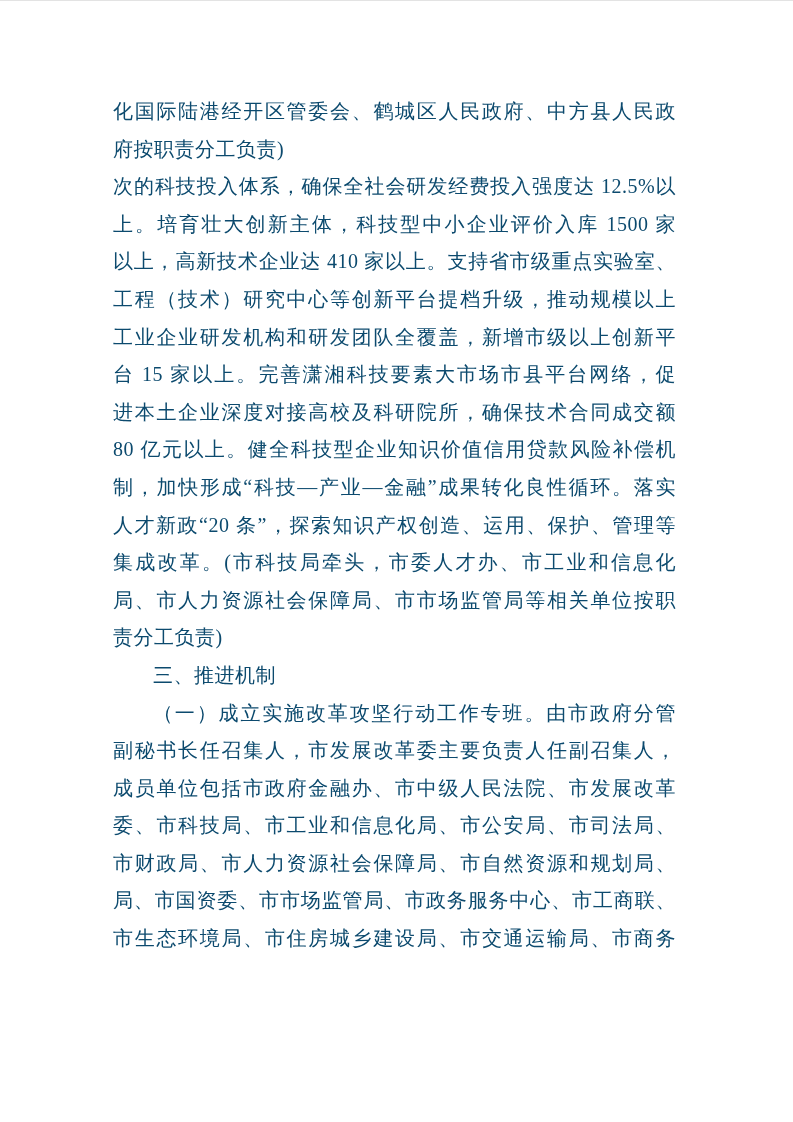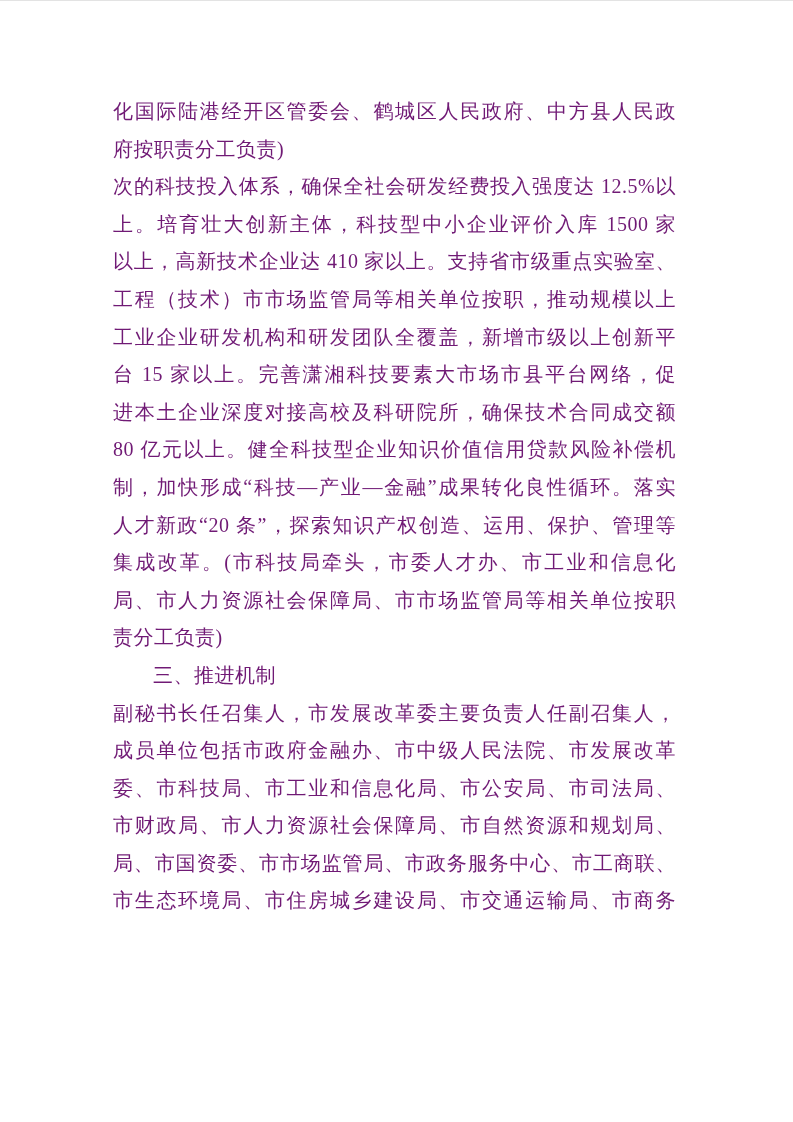--- a/index.html
+++ b/index.html
@@ -18,21 +18,21 @@
     position: absolute;
     inset: 0;
     background: #ffffff;
     border-top: 1px solid #e3e3e3;
   }
   .text-block {
     position: absolute;
     left: 113px;
     top: 92px;
     width: 563px;
-    color: #701a75;
+    color: #0c4a6e;
     font-size: 20px;
     line-height: 37.6px;
     letter-spacing: 0.5px;
   }
   .line {
     text-align: justify;
     text-align-last: justify;
     white-space: nowrap;
   }
   .line.para-end {
@@ -50,31 +50,32 @@
 </head>
 <body>
 
 <div class="page">
   <div class="text-block">
     <div class="line">化国际陆港经开区管委会、鹤城区人民政府、中方县人民政</div>
     <div class="line para-end">府按职责分工负责)</div>
     <div class="line">次的科技投入体系，确保全社会研发经费投入强度达 12.5%以</div>
     <div class="line">上。培育壮大创新主体，科技型中小企业评价入库 1500 家</div>
     <div class="line">以上，高新技术企业达 410 家以上。支持省市级重点实验室、</div>
-    <div class="line">工程（技术）市市场监管局等相关单位按职，推动规模以上</div>
+    <div class="line">工程（技术）研究中心等创新平台提档升级，推动规模以上</div>
     <div class="line">工业企业研发机构和研发团队全覆盖，新增市级以上创新平</div>
     <div class="line">台 15 家以上。完善潇湘科技要素大市场市县平台网络，促</div>
     <div class="line">进本土企业深度对接高校及科研院所，确保技术合同成交额</div>
     <div class="line">80 亿元以上。健全科技型企业知识价值信用贷款风险补偿机</div>
     <div class="line">制，加快形成“科技—产业—金融”成果转化良性循环。落实</div>
     <div class="line">人才新政“20 条”，探索知识产权创造、运用、保护、管理等</div>
     <div class="line">集成改革。(市科技局牵头，市委人才办、市工业和信息化</div>
     <div class="line">局、市人力资源社会保障局、市市场监管局等相关单位按职</div>
     <div class="line para-end">责分工负责)</div>
     <div class="line heading indent">三、推进机制</div>
+    <div class="line indent">（一）成立实施改革攻坚行动工作专班。由市政府分管</div>
     <div class="line">副秘书长任召集人，市发展改革委主要负责人任副召集人，</div>
     <div class="line">成员单位包括市政府金融办、市中级人民法院、市发展改革</div>
     <div class="line">委、市科技局、市工业和信息化局、市公安局、市司法局、</div>
     <div class="line">市财政局、市人力资源社会保障局、市自然资源和规划局、</div>
     <div class="line">局、市国资委、市市场监管局、市政务服务中心、市工商联、</div>
     <div class="line">市生态环境局、市住房城乡建设局、市交通运输局、市商务</div>
   </div>
 </div>
 
 </body></html>

